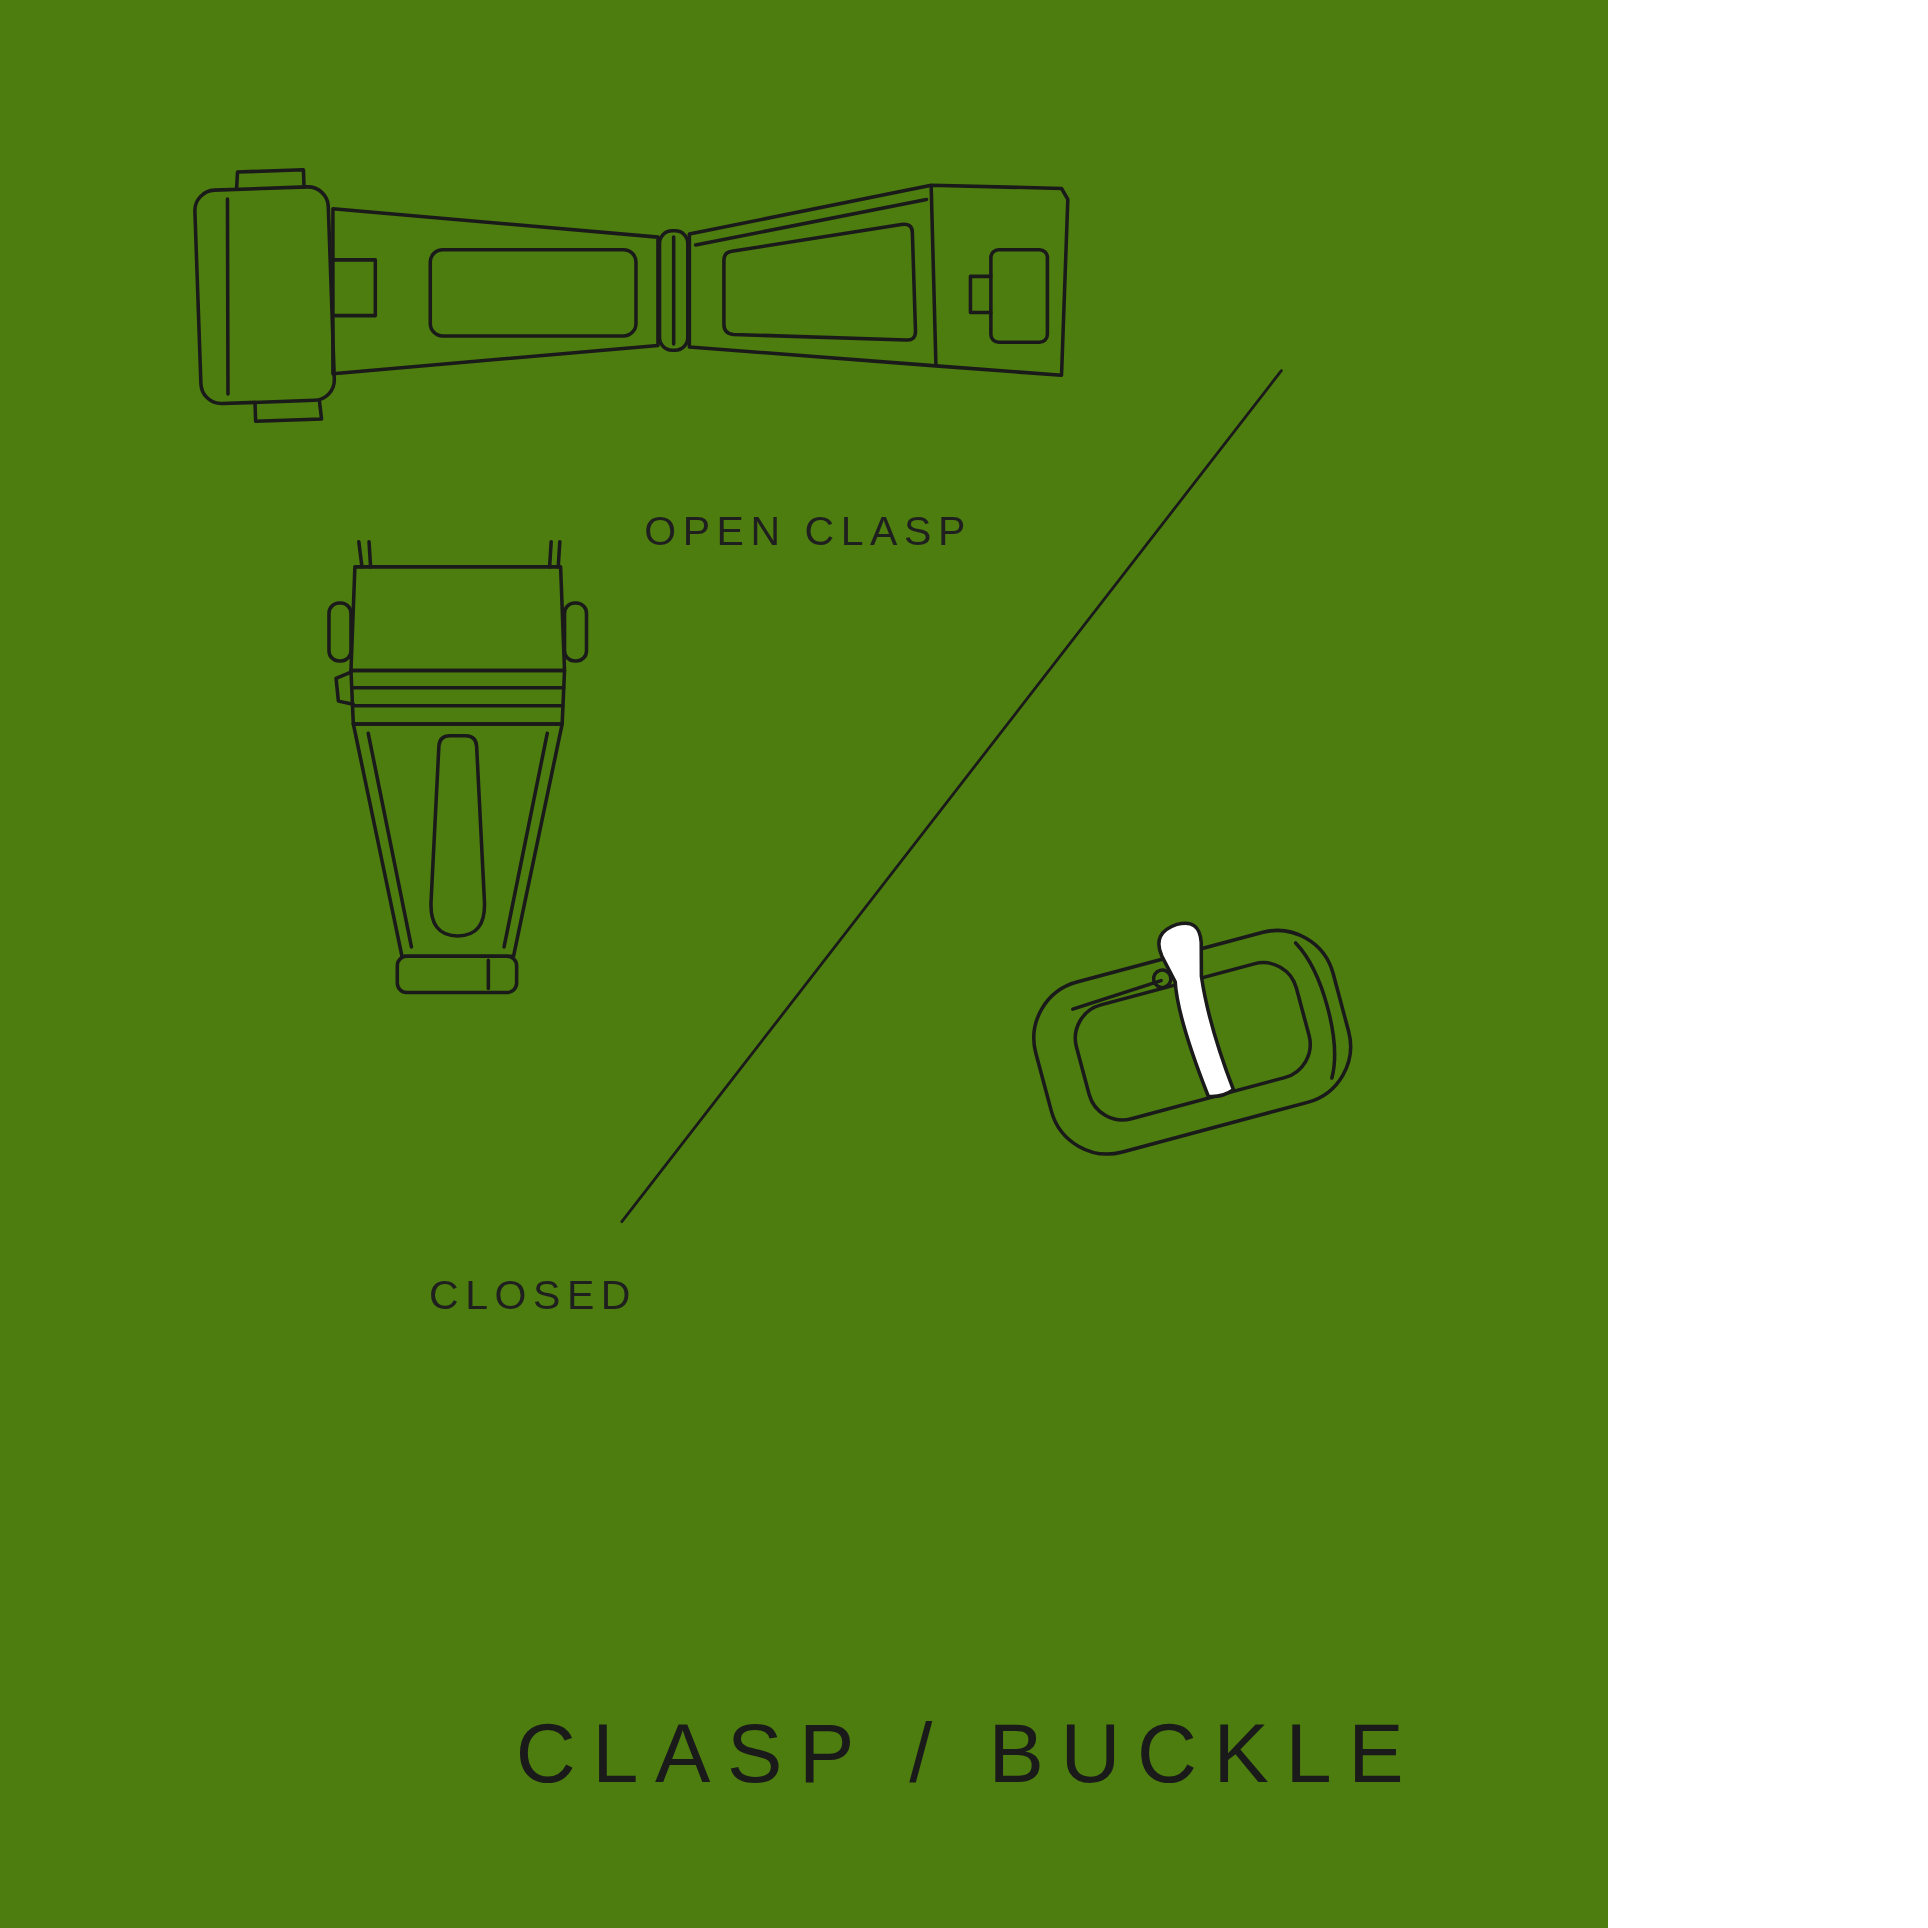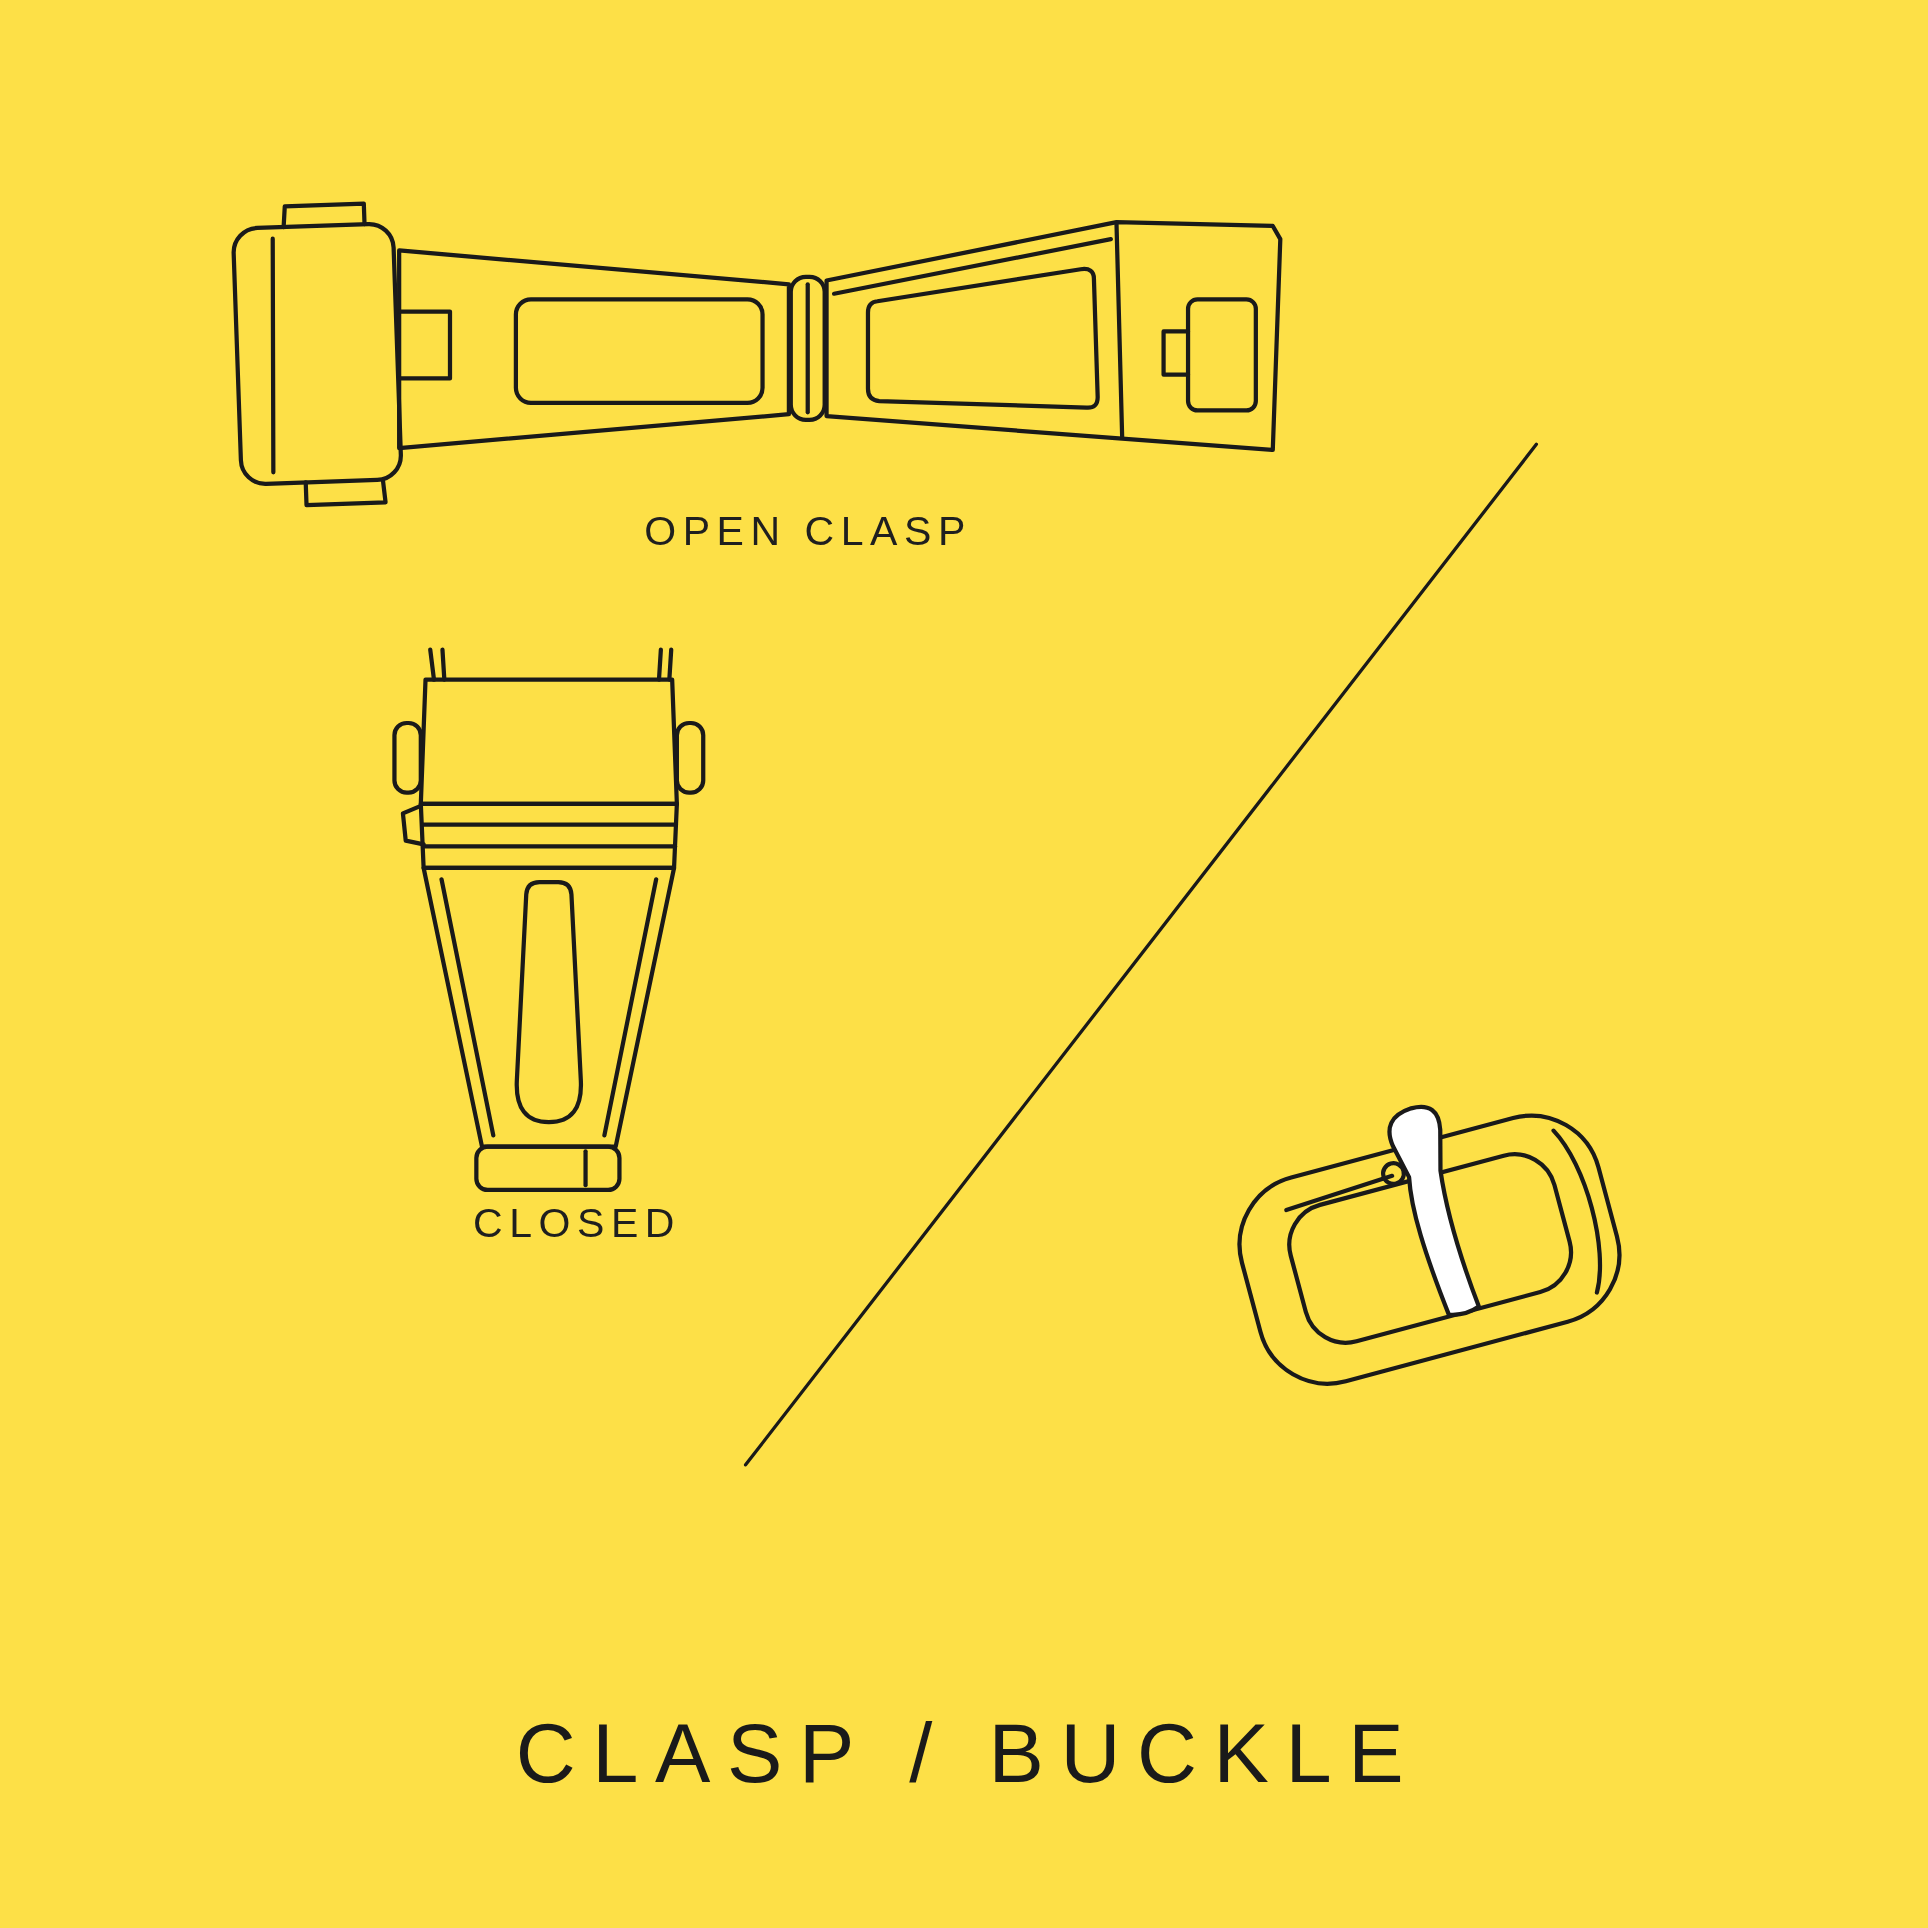--- a/index.html
+++ b/index.html
@@ -6,23 +6,23 @@
   html, body { background: #ffffff; }
   body {
     width: 1928px;
     height: 1928px;
     font-family: "Liberation Sans", sans-serif;
     color: #1f1f1f;
     overflow: hidden;
   }
   .canvas {
     position: relative;
-    width: 1928px;
+    width: 1608px;
     height: 1928px;
-    background: #fde047;
+    background: #4d7c0f;
   }
   .art {
     position: absolute;
     inset: 0;
   }
   .art path, .art rect, .art line, .art circle {
     stroke: #1a1a1a;
     stroke-width: 4.5;
     fill: none;
     stroke-linecap: round;
@@ -31,21 +31,21 @@
   .label {
     position: absolute;
     transform: translateX(-50%);
     font-size: 41px;
     letter-spacing: 0.16em;
     color: #1f1f1f;
     white-space: nowrap;
     font-weight: 400;
   }
   .label-open-clasp { left: 808px; top: 508px; }
-  .label-closed { left: 533px; top: 1200px; margin-left: 44px; }
+  .label-closed { left: 533px; top: 1272px; }
   .title {
     position: absolute;
     transform: translateX(-50%);
     left: 968px;
     top: 1706px;
     font-size: 83px;
     letter-spacing: 0.2em;
     color: #1a1a1a;
     white-space: nowrap;
     font-weight: 400;

